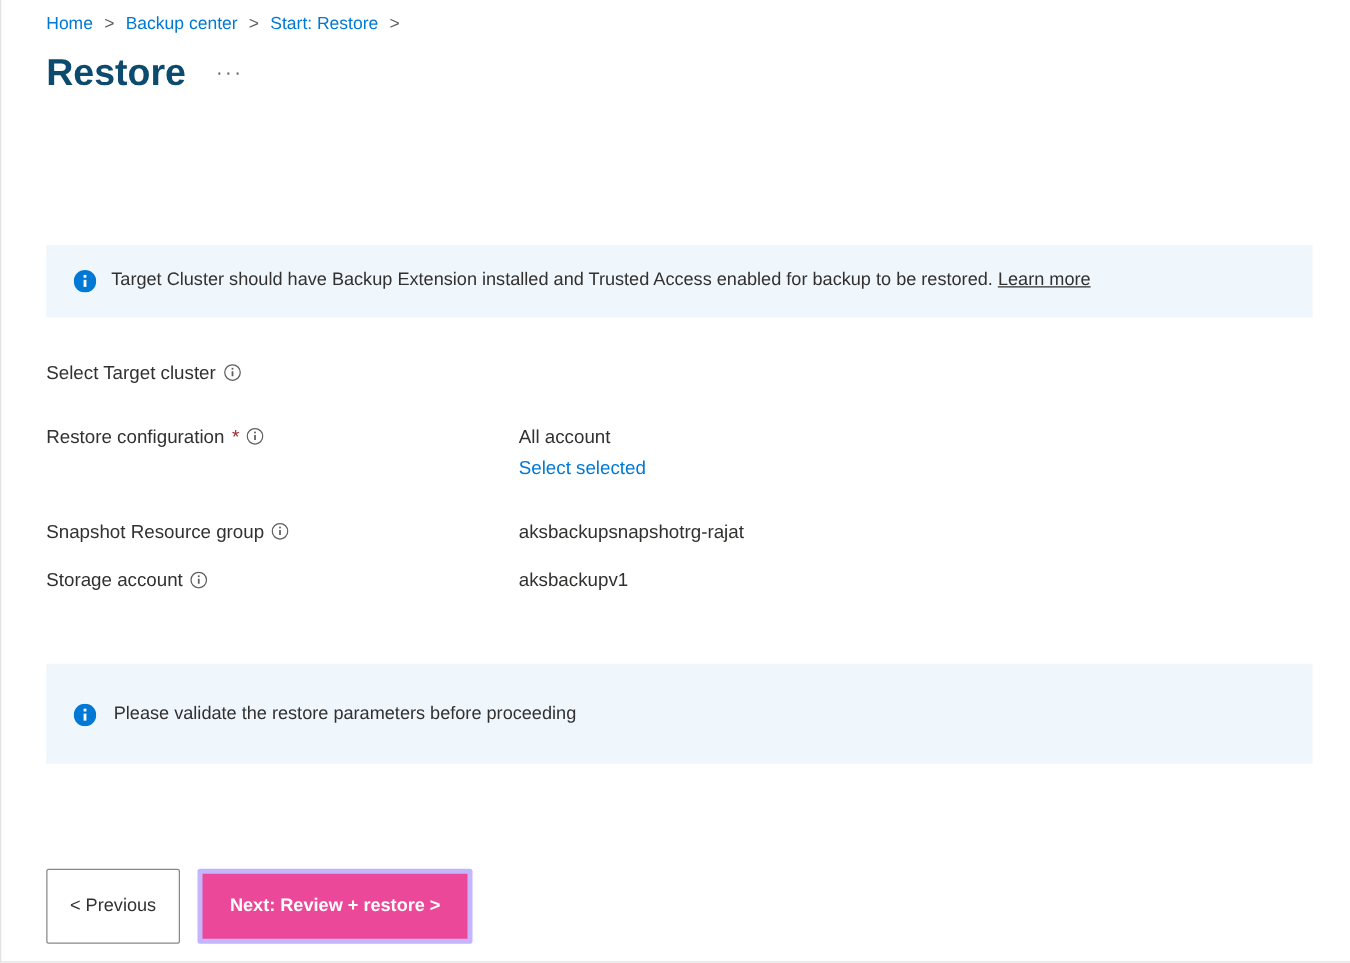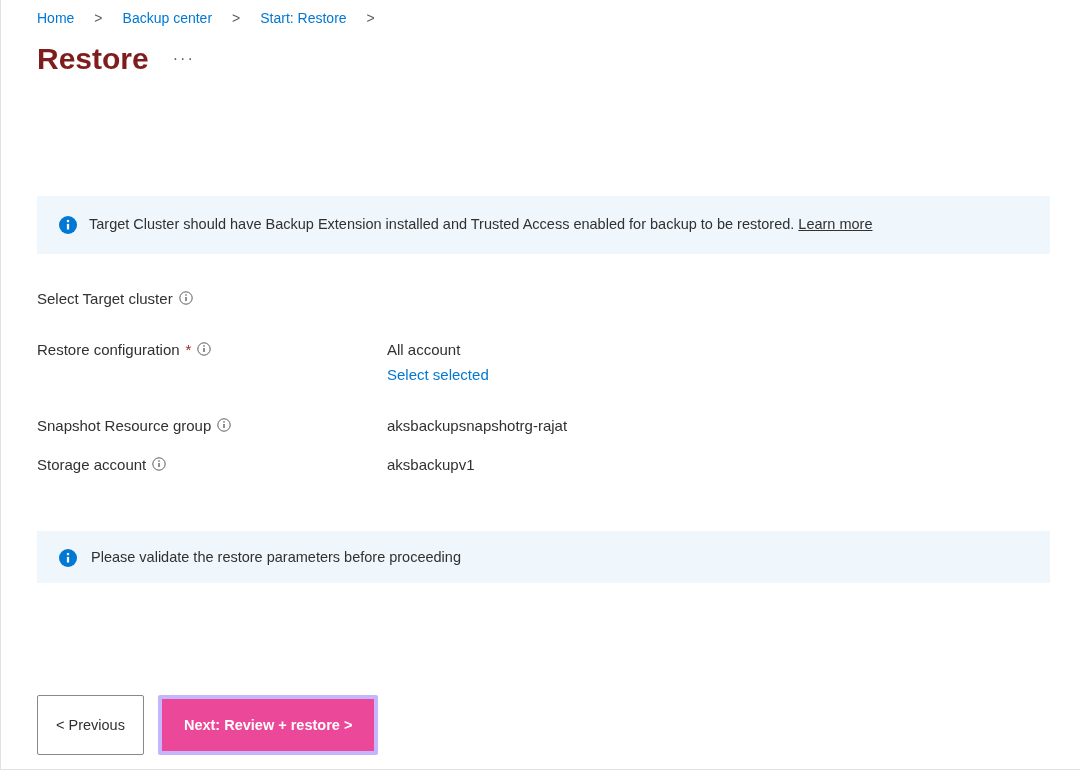--- a/index.html
+++ b/index.html
@@ -12,37 +12,37 @@
       overflow: hidden;
       border-left: 1px solid #e1e1e1;
       border-bottom: 1px solid #e1e1e1;
     }
     .content {
       padding: 10px 30px 0 36px;
     }
     .breadcrumb {
       display: flex;
       align-items: center;
-      gap: 20px;
+      gap: 9px;
       font-size: 14px;
       color: #0078d4;
       margin-bottom: 16px;
     }
     .breadcrumb a { color: #0078d4; text-decoration: none; cursor: pointer; }
     .breadcrumb .sep { color: #605e5c; }
     .title-row {
       display: flex;
       align-items: center;
       gap: 24px;
       margin-bottom: 120px;
     }
     .page-title {
       font-size: 30px;
       font-weight: 600;
-      color: #7f1d1d;
+      color: #0c4a6e;
     }
     .more-dots { color: #605e5c; font-size: 16px; letter-spacing: 2px; cursor: pointer; }
     .info-banner {
       background: #eff6fc;
       padding: 18px 22px;
       display: flex;
       gap: 12px;
       margin-bottom: 36px;
     }
     .info-icon {
@@ -60,20 +60,21 @@
       color: #323130;
       text-decoration: underline;
       cursor: pointer;
       margin-top: 38px;
     }
     .form-row {
       display: flex;
       align-items: flex-start;
       margin-bottom: 34px;
       font-size: 15px;
+      gap: 28px;
     }
     .form-row.tight { margin-bottom: 22px; align-items: flex-end; }
     .form-label {
       width: 350px;
       flex-shrink: 0;
       color: #323130;
       display: flex;
       align-items: center;
       gap: 6px;
     }
@@ -85,21 +86,21 @@
     }
     .form-value { color: #323130; }
     .form-value .link {
       color: #0078d4;
       cursor: pointer;
       margin-top: 8px;
       display: block;
     }
     .validate-banner {
       background: #eff6fc;
-      padding: 16px 22px;
+      padding: 30px 22px;
       display: flex;
       align-items: center;
       gap: 14px;
       margin-top: 58px;
       font-size: 14.5px;
       color: #323130;
     }
     .footer {
       position: absolute;
       bottom: 14px;

